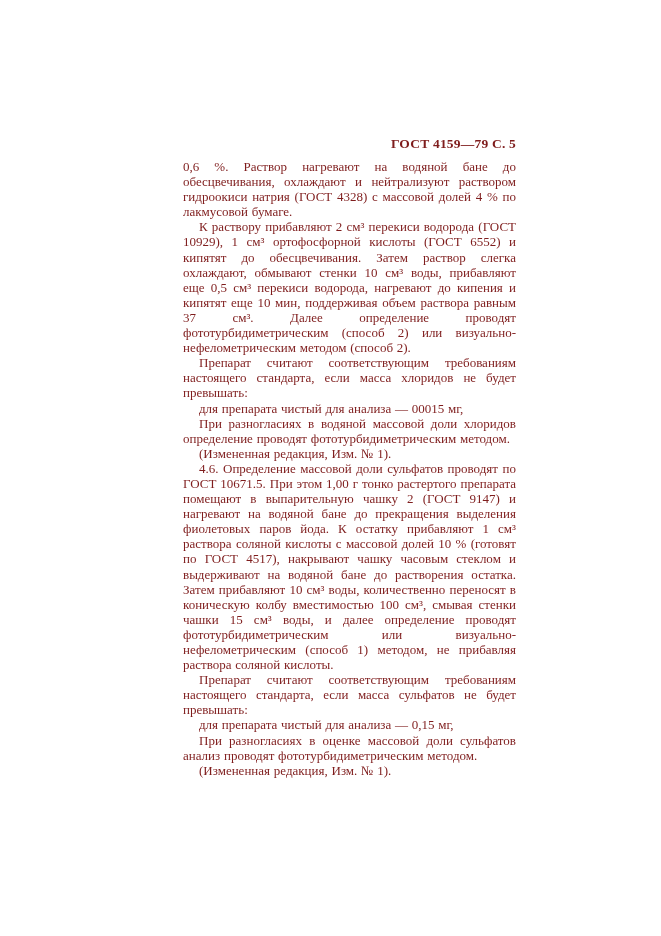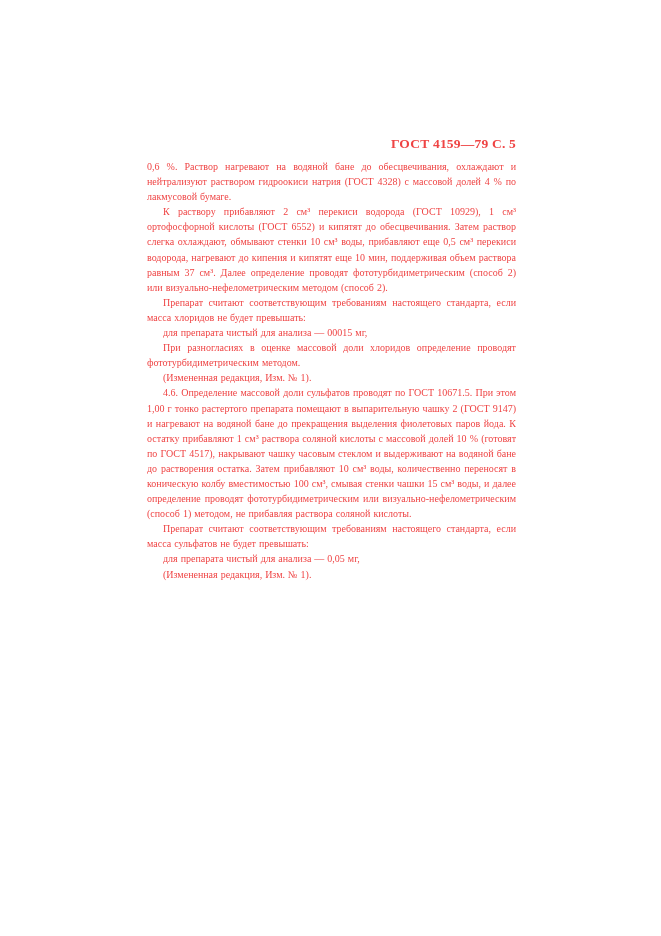--- a/index.html
+++ b/index.html
@@ -5,69 +5,71 @@
   * { margin: 0; padding: 0; box-sizing: border-box; }
   html, body {
     width: 661px; height: 936px;
     background: #ffffff;
     font-family: "Liberation Serif", serif;
   }
   .page {
     position: relative;
     width: 661px; height: 936px;
     background: #ffffff;
-    color: #ef4444;
+    color: #7f1d1d;
     overflow: hidden;
   }
   .text-block {
     position: absolute;
     left: 147px;
     top: 136px;
     width: 369px;
   }
   .running-header {
     font-size: 13.5px;
     font-weight: bold;
     text-align: right;
     letter-spacing: 0.2px;
     margin-bottom: 7px;
     white-space: nowrap;
   }
   .para {
-    font-size: 10px;
+    font-size: 13px;
     line-height: 15.1px;
     text-align: justify;
     word-spacing: 0.5px;
+    margin-left: 36px;
   }
   .para.indent { text-indent: 16px; }
   .para.bold { font-weight: normal; }
 </style>
 </head>
 <body>
 
 <div class="page">
   <div class="text-block">
     <div class="running-header">ГОСТ 4159—79 С. 5</div>
 
     <p class="para">0,6 %. Раствор нагревают на водяной бане до обесцвечивания, охлаждают и нейтрализуют раствором гидроокиси натрия (ГОСТ 4328) с массовой долей 4 % по лакмусовой бумаге.</p>
 
     <p class="para indent">К раствору прибавляют 2 см³ перекиси водорода (ГОСТ 10929), 1 см³ ортофосфорной кислоты (ГОСТ 6552) и кипятят до обесцвечивания. Затем раствор слегка охлаждают, обмывают стенки 10 см³ воды, прибавляют еще 0,5 см³ перекиси водорода, нагревают до кипения и кипятят еще 10 мин, поддерживая объем раствора равным 37 см³. Далее определение проводят фототурбидиметрическим (способ 2) или визуально-нефелометрическим методом (способ 2).</p>
 
     <p class="para indent">Препарат считают соответствующим требованиям настоящего стандарта, если масса хлоридов не будет превышать:</p>
 
     <p class="para indent">для препарата чистый для анализа — 00015 мг,</p>
 
 
-    <p class="para indent">При разногласиях в оценке массовой доли хлоридов определение проводят фототурбидиметрическим методом.</p>
+    <p class="para indent">При разногласиях в водяной массовой доли хлоридов определение проводят фототурбидиметрическим методом.</p>
 
     <p class="para indent bold">(Измененная редакция, Изм. № 1).</p>
 
     <p class="para indent">4.6. Определение массовой доли сульфатов проводят по ГОСТ 10671.5. При этом 1,00 г тонко растертого препарата помещают в выпарительную чашку 2 (ГОСТ 9147) и нагревают на водяной бане до прекращения выделения фиолетовых паров йода. К остатку прибавляют 1 см³ раствора соляной кислоты с массовой долей 10 % (готовят по ГОСТ 4517), накрывают чашку часовым стеклом и выдерживают на водяной бане до растворения остатка. Затем прибавляют 10 см³ воды, количественно переносят в коническую колбу вместимостью 100 см³, смывая стенки чашки 15 см³ воды, и далее определение проводят фототурбидиметрическим или визуально-нефелометрическим (способ 1) методом, не прибавляя раствора соляной кислоты.</p>
 
     <p class="para indent">Препарат считают соответствующим требованиям настоящего стандарта, если масса сульфатов не будет превышать:</p>
 
-    <p class="para indent">для препарата чистый для анализа — 0,05 мг,</p>
+    <p class="para indent">для препарата чистый для анализа — 0,15 мг,</p>
 
 
+    <p class="para indent">При разногласиях в оценке массовой доли сульфатов анализ проводят фототурбидиметрическим методом.</p>
 
     <p class="para indent bold">(Измененная редакция, Изм. № 1).</p>
   </div>
 </div>
 
 </body></html>

